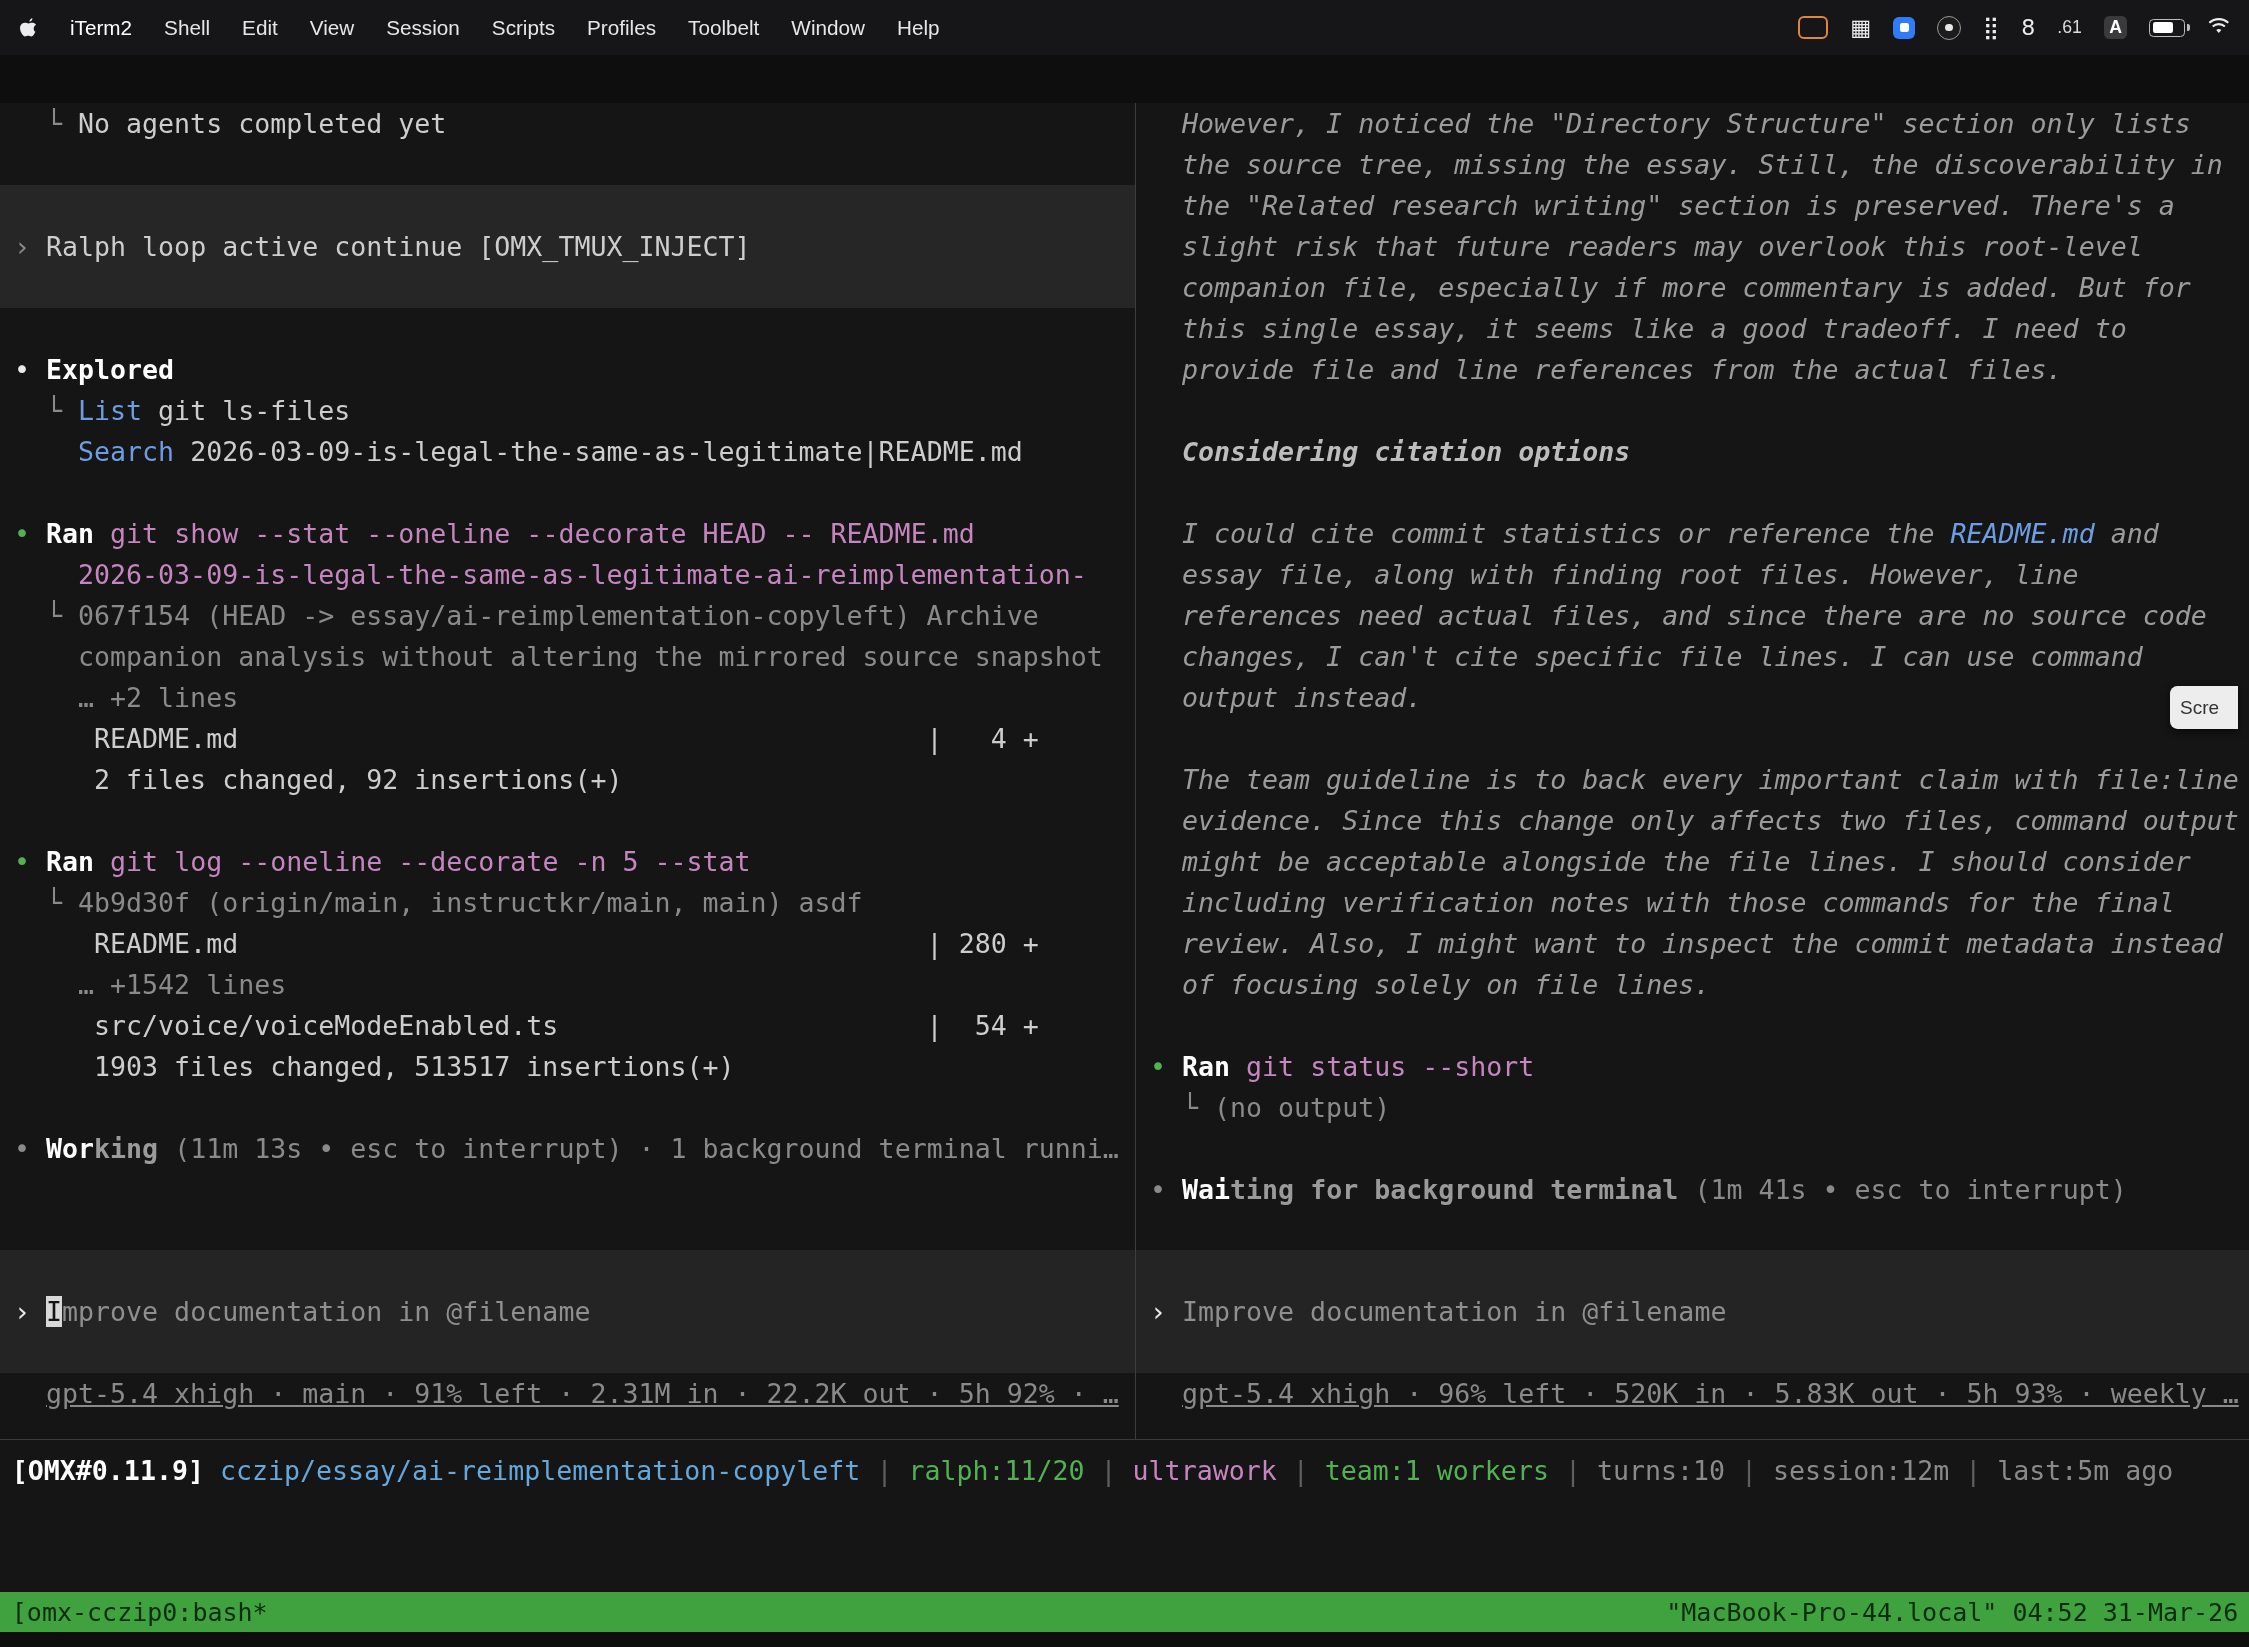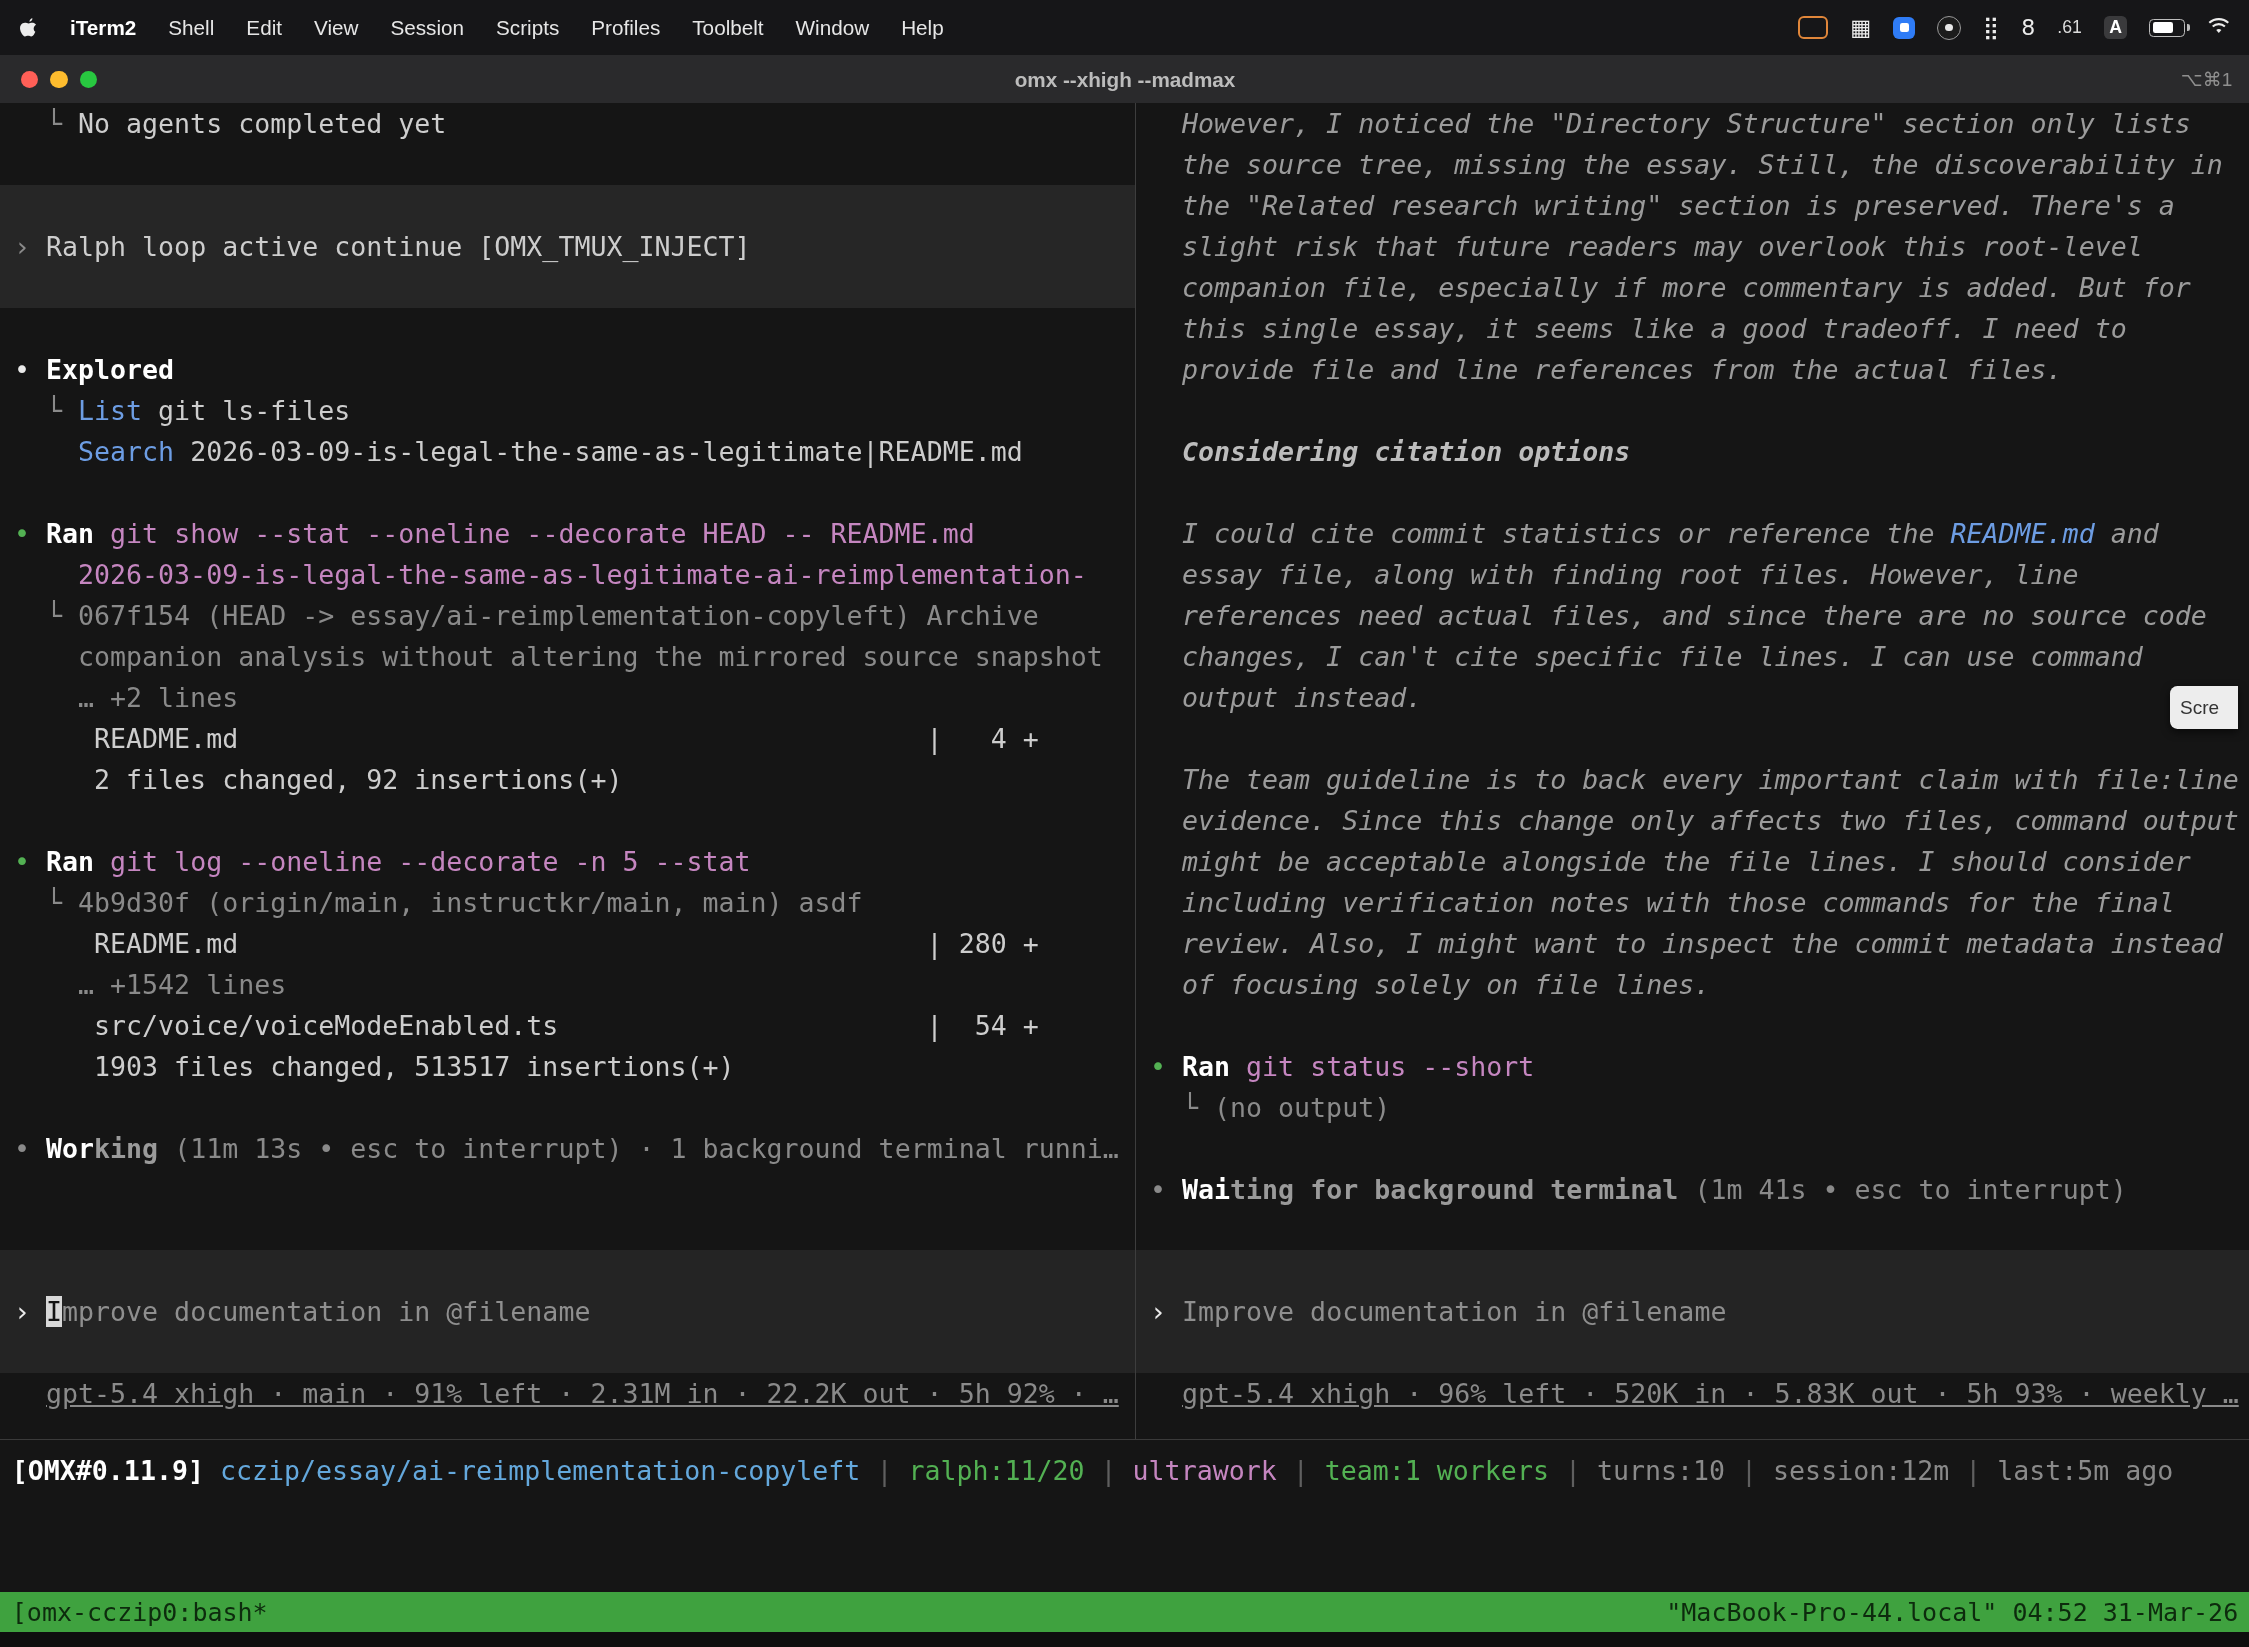--- a/index.html
+++ b/index.html
@@ -3,21 +3,21 @@
 <meta charset="utf-8">
 <style>
   html,body{margin:0;padding:0;width:2250px;height:1648px;background:#000;overflow:hidden;}
   .screen{position:relative;width:2250px;height:1648px;background:#0e0e0e;}
 
   
   .menubar{height:55px;background:#161618;display:flex;align-items:center;justify-content:space-between;
            font-family:"Liberation Sans","DejaVu Sans",sans-serif;color:#ededed;font-size:20.7px;padding:0 19px;}
   .mb-left{display:flex;align-items:center;gap:32px;}
   .apple{display:flex;align-items:center;}
-  .mb-app{font-weight:bold;color:#fff;}
+  .mb-app{font-weight:normal;color:#fff;}
   .mb-item{color:#e6e6e6;}
   .mb-right{display:flex;align-items:center;gap:22px;}
   .mb-ic{font-family:"DejaVu Sans",sans-serif;color:#ececec;font-size:22px;line-height:1;}
   .rec{width:26.6px;height:19px;border:2.2px solid #e0863a;border-radius:5.9px;display:inline-block;}
   .blueapp{width:22px;height:22px;border-radius:5.9px;background:#2f7cf6;display:inline-block;position:relative;}
   .blueapp:after{content:"";position:absolute;left:6.6px;top:6.6px;width:8.9px;height:8.9px;background:#fff;border-radius:2.2px;}
   .darkapp{width:22px;height:22px;border-radius:50%;background:#1c1c1c;border:1.5px solid #9a9a9a;display:inline-block;position:relative;}
   .darkapp:after{content:"";position:absolute;left:7.4px;top:7.4px;width:7.4px;height:7.4px;border-radius:50%;background:#e8e8e8;}
   .mb-gauge{font-size:17.7px;color:#dcdcdc;}
   .inputsrc{width:23.6px;height:23.6px;border-radius:5.2px;background:#3a3a3c;color:#fff;display:inline-flex;align-items:center;justify-content:center;font-size:17.7px;font-weight:bold;}
@@ -120,29 +120,20 @@
       <span>
         <svg width="23.6" height="19" viewBox="0 0 24 20">
             <path d="M12 18 L9.3 14.8 a4.3 4.3 0 0 1 5.4 0 Z" fill="#ececec"></path>
             <path d="M5.6 11 a9.5 9.5 0 0 1 12.8 0" stroke="#ececec" stroke-width="2.2" fill="none"></path>
             <path d="M2 7.2 a14.8 14.8 0 0 1 20 0" stroke="#ececec" stroke-width="2.2" fill="none"></path>
           </svg>
       </span>
     </div>
   </div>
 
-  <div class="titlebar">
-    <div class="lights">
-      <span class="tl-red"></span>
-      <span class="tl-yel"></span>
-      <span class="tl-grn"></span>
-    </div>
-    <div class="wtitle">omx --xhigh --madmax</div>
-    <div class="wshort">⌥⌘1</div>
-  </div>
 
   <div class="term">
     <div class="panes">
 
       <div class="pane pane-left">
         <div>
             <div class="tl"><span class="seg-dim">  └ </span><span class="seg-fg">No agents completed yet</span></div>
             <div class="tl"></div>
           </div>
         <div class="inject-box">

